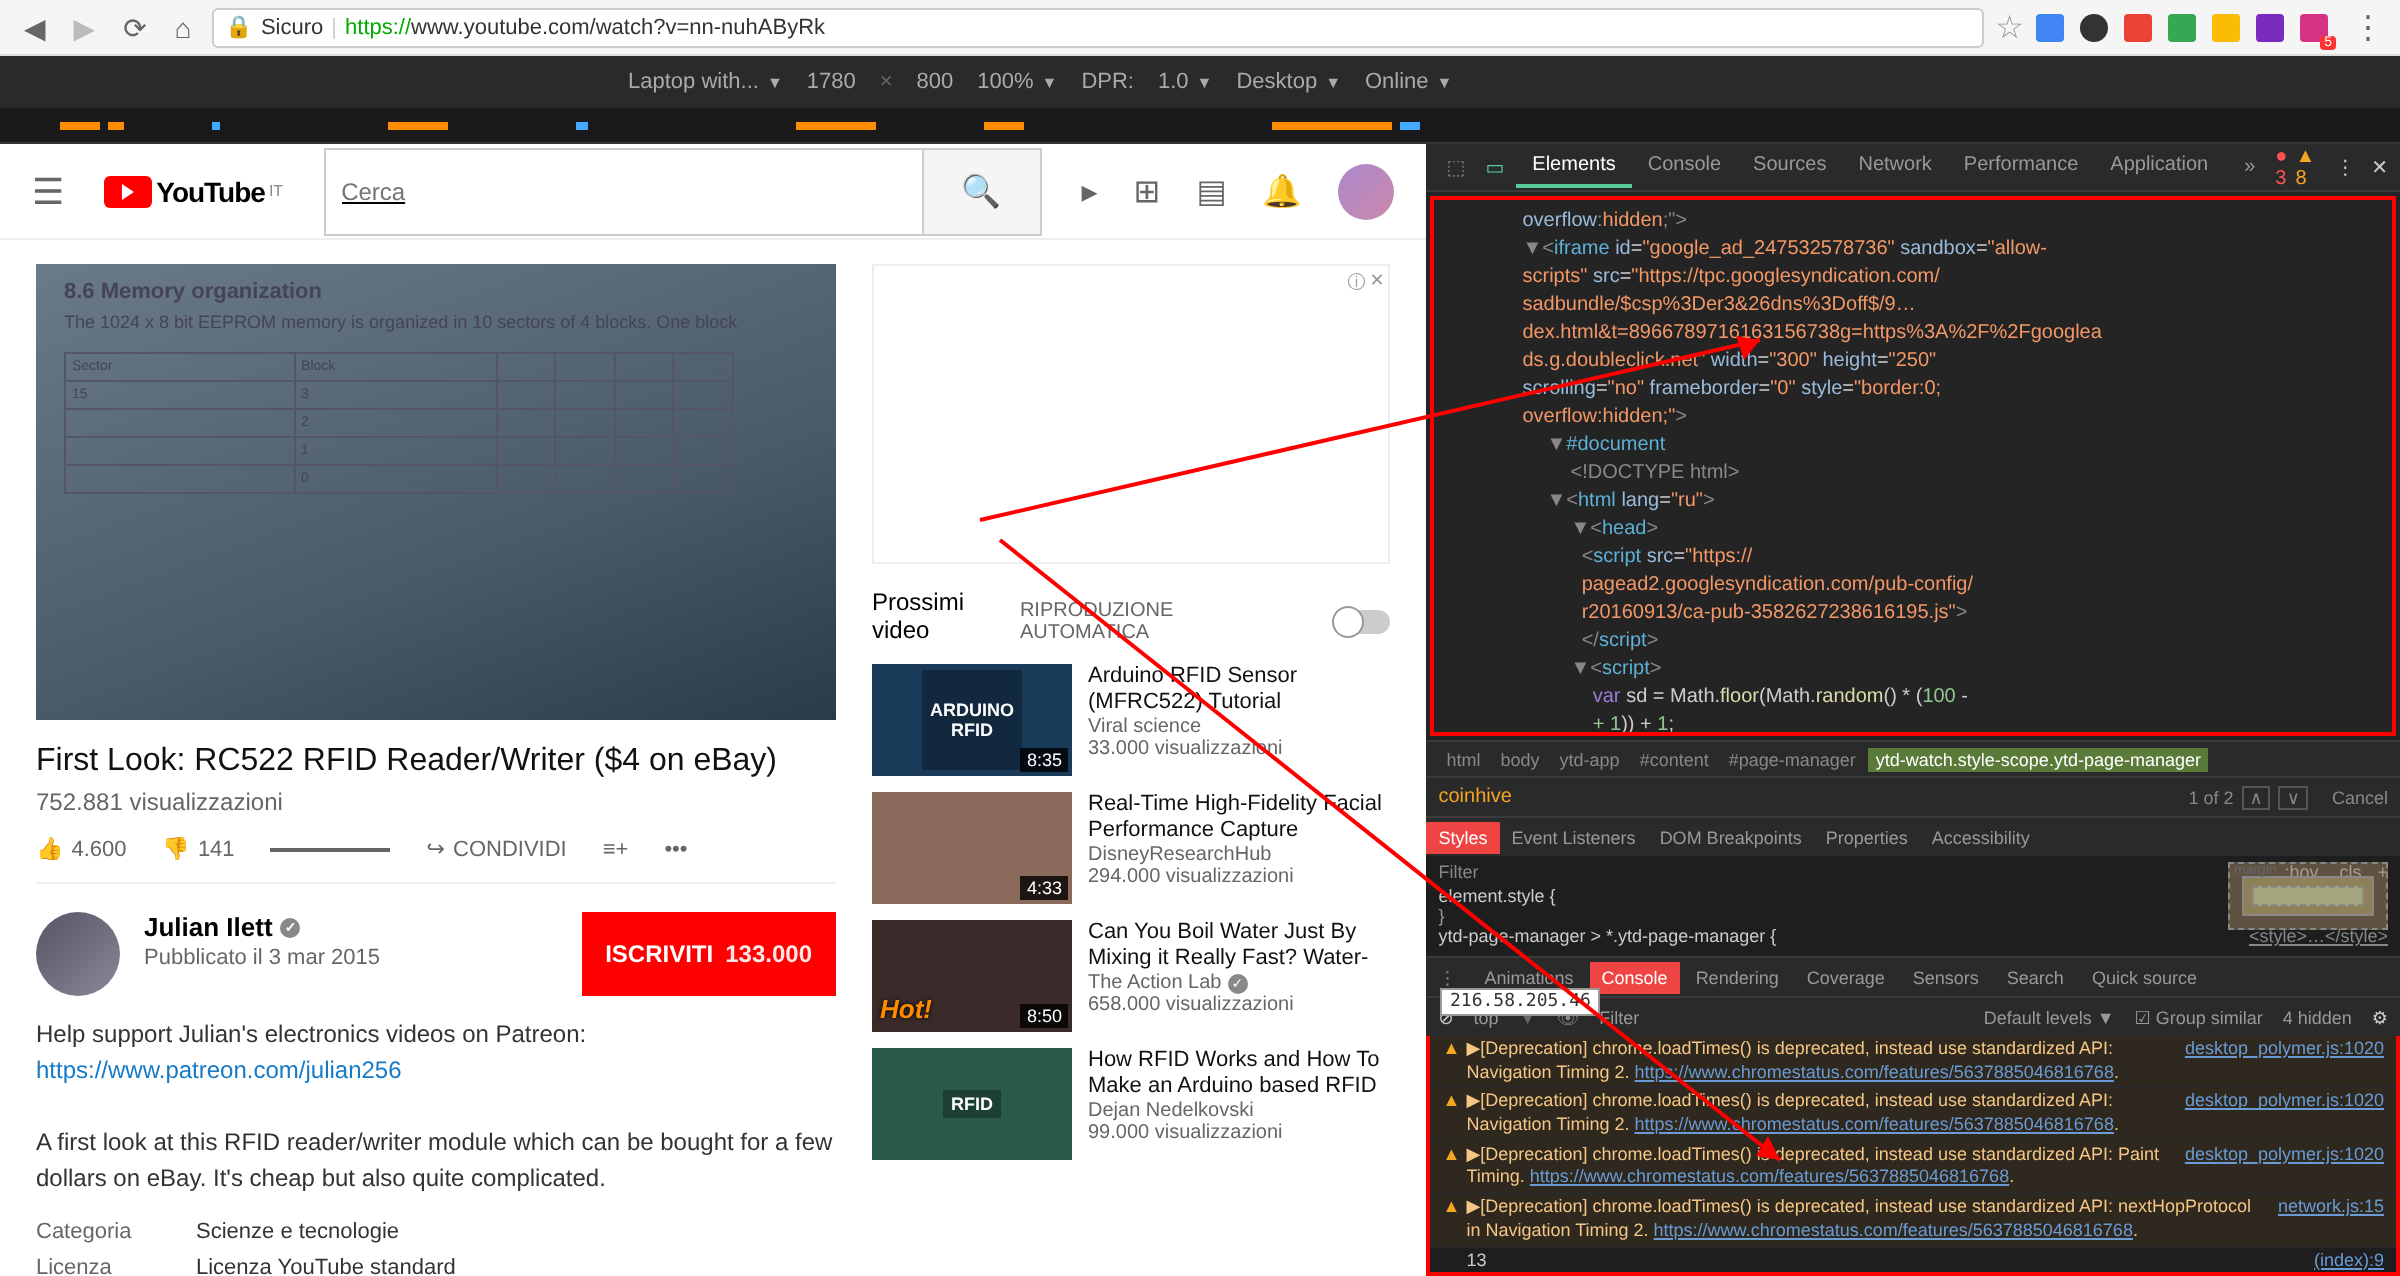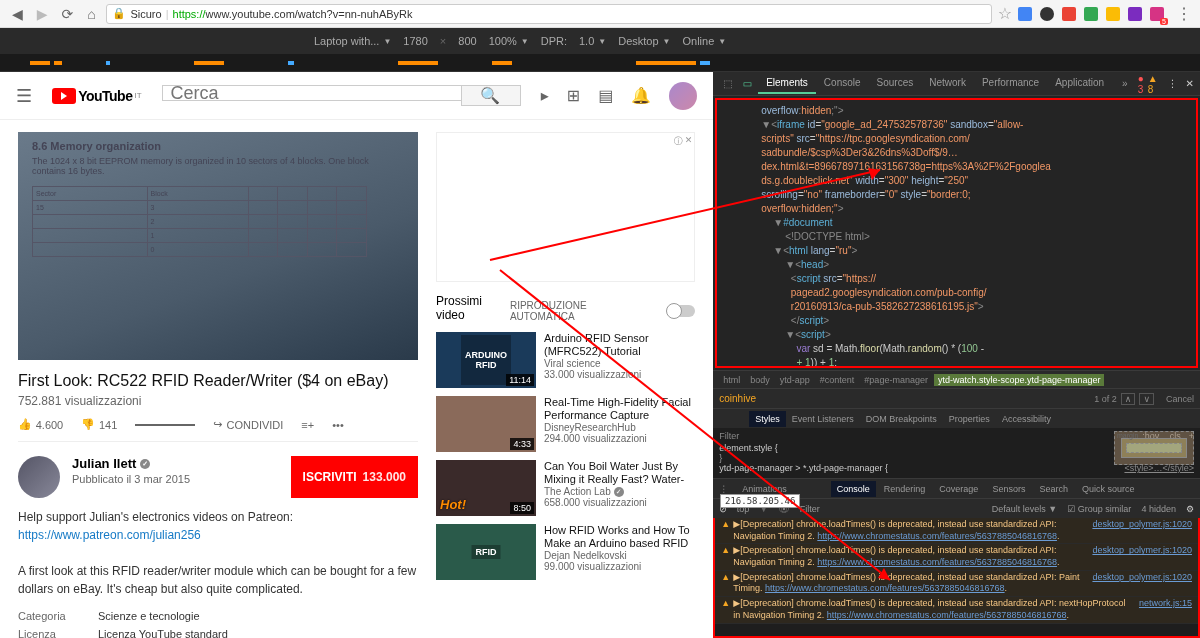--- a/index.html
+++ b/index.html
@@ -29,21 +29,21 @@
 
 .yt-side { width: 800px; background: #fff; display: flex; flex-direction: column; }
 .yt-header { height: 48px; display: flex; align-items: center; padding: 0 16px; gap: 20px; border-bottom: 1px solid #eee; }
 .yt-menu { font-size: 18px; color: #666; cursor: pointer; }
 .yt-logo { display: flex; align-items: center; gap: 2px; }
 .yt-logo-box { width: 24px; height: 16px; background: #ff0000; border-radius: 3px; display: flex; align-items: center; justify-content: center; }
 .yt-logo-tri { width: 0; height: 0; border-left: 6px solid #fff; border-top: 4px solid transparent; border-bottom: 4px solid transparent; }
 .yt-logo-txt { font-weight: bold; font-size: 14px; letter-spacing: -0.5px; }
 .yt-logo-sup { font-size: 8px; color: #888; vertical-align: super; }
 .yt-search { flex: 1; display: flex; max-width: 400px; }
-.yt-search input { flex: 1; border: 1px solid #ccc; border-right: none; padding: 4px 8px; font-size: 18px; height: 16px; text-decoration: underline; }
+.yt-search input { flex: 1; border: 1px solid #ccc; border-right: none; padding: 4px 8px; font-size: 12px; height: 44px; text-decoration: underline; }
 .yt-search-btn { width: 60px; border: 1px solid #ccc; background: #f5f5f5; display: flex; align-items: center; justify-content: center; cursor: pointer; }
 .yt-hdr-icons { display: flex; gap: 18px; align-items: center; margin-left: auto; }
 .yt-hdr-icon { color: #666; font-size: 16px; cursor: pointer; }
 .yt-avatar { width: 28px; height: 28px; border-radius: 50%; background: linear-gradient(135deg,#a8c,#c8a); }
 
 .yt-body { flex: 1; padding: 12px 18px; display: flex; gap: 18px; overflow: hidden; }
 .yt-primary { width: 400px; }
 .yt-player { width: 400px; height: 228px; background: linear-gradient(160deg,#6a7a8a 0%,#4a5a6a 60%,#2a3a4a 100%); position: relative; color: #334; overflow: hidden; }
 .yt-player-content { padding: 8px 14px; font-size: 9px; color: #445; }
 .yt-player .mem-title { font-weight: bold; font-size: 11px; margin-bottom: 4px; }
@@ -106,21 +106,21 @@
 .dt-crumbs { height: 18px; background: #2a2a2a; display: flex; align-items: center; padding: 0 6px; font-size: 9px; color: #888; gap: 2px; border-top: 1px solid #3a3a3a; }
 .dt-crumb { padding: 1px 4px; }
 .dt-crumb.sel { background: #5a7a3a; color: #fff; }
 
 .dt-search { height: 20px; background: #2a2a2a; display: flex; align-items: center; padding: 0 6px; gap: 8px; border-top: 1px solid #3a3a3a; }
 .dt-search input { background: transparent; border: none; color: #f5a623; font-size: 10px; flex: 1; font-family: inherit; }
 .dt-search-nav { color: #888; font-size: 9px; display: flex; gap: 4px; align-items: center; }
 
 .dt-styles-tabs { height: 20px; background: #2a2a2a; display: flex; align-items: center; font-size: 9px; border-top: 1px solid #3a3a3a; }
 .dt-st-tab { padding: 3px 6px; color: #999; cursor: pointer; }
-.dt-st-tab.active { color: #fff; background: #0f172a; margin-left: 36px; }
+.dt-st-tab.active { color: #fff; background: #ef4444; }
 
 .dt-styles-body { height: 50px; background: #1e1e1e; padding: 3px 6px; font-size: 9px; position: relative; }
 .dt-box-model { position: absolute; right: 6px; top: 3px; width: 80px; height: 42px; }
 .dt-box-margin { border: 1px dashed #888; padding: 6px; background: rgba(249,204,157,0.3); font-size: 7px; }
 .dt-box-border { border: 1px solid #888; padding: 4px; background: rgba(253,235,139,0.3); }
 .dt-box-pad { border: 1px dashed #888; height: 10px; background: rgba(195,222,183,0.4); }
 
 .dt-console-tabs { height: 20px; background: #2a2a2a; display: flex; align-items: center; font-size: 9px; border-top: 1px solid #3a3a3a; gap: 2px; }
 
 .dt-console-bar { height: 20px; background: #2a2a2a; display: flex; align-items: center; font-size: 9px; border-top: 1px solid #3a3a3a; padding: 0 6px; gap: 10px; }
@@ -246,21 +246,20 @@
         <div class="yt-avatar"></div>
       </div>
     </div>
 
     <div class="yt-body">
       <div class="yt-primary">
         <div class="yt-player">
           <div class="yt-player-content">
             <div class="mem-title"><span>8.6</span> <span>Memory organization</span></div>
             <div>The 1024 x 8 bit EEPROM memory is organized in 10 sectors of 4 blocks. One block</div>
-            <div>contains 16 bytes.</div>
             <table class="yt-player-table">
                 <tbody>
                   <tr>
                     <td>Sector</td>
                     <td>Block</td>
                     <td></td>
                     <td></td>
                     <td></td>
                     <td></td>
                   </tr>
@@ -364,21 +363,21 @@
           <span>Prossimi video</span>
           <div class="yt-autoplay">
               <span>RIPRODUZIONE AUTOMATICA</span>
               <div class="yt-toggle"></div>
             </div>
         </div>
         <div id="recs-container">
             <div class="yt-rec">
               <div class="yt-rec-thumb" style="background: rgb(26, 58, 90);">
                 <div style="position: absolute; top: 50%; left: 50%; transform: translate(-50%, -50%); color: rgb(255, 255, 255); font-size: 9px; font-weight: bold; text-align: center; background: rgba(0, 0, 0, 0.3); padding: 15px 4px;">ARDUINO RFID</div>
-                <div class="yt-rec-dur">11:14</div>
+                <div class="yt-rec-dur">8:35</div>
               </div>
               <div class="yt-rec-info">
                 <div class="yt-rec-title">Arduino RFID Sensor (MFRC522) Tutorial</div>
                 <div class="yt-rec-ch">Viral science</div>
                 <div class="yt-rec-views">33.000 visualizzazioni</div>
               </div>
             </div>
             <div class="yt-rec">
               <div class="yt-rec-thumb" style="background: rgb(138, 106, 90);">
                 <div class="yt-rec-dur">4:33</div>
@@ -545,20 +544,25 @@
         <div class="dt-con-row dt-con-warn">
           <span class="dt-con-icon">▲</span>
           <span class="dt-con-msg">▶[Deprecation] chrome.loadTimes() is deprecated, instead use standardized API: Paint Timing. <span class="dt-con-link">https://www.chromestatus.com/features/5637885046816768</span>.</span>
           <span class="dt-con-src">desktop_polymer.js:1020</span>
         </div>
         <div class="dt-con-row dt-con-warn">
           <span class="dt-con-icon">▲</span>
           <span class="dt-con-msg">▶[Deprecation] chrome.loadTimes() is deprecated, instead use standardized API: nextHopProtocol in Navigation Timing 2. <span class="dt-con-link">https://www.chromestatus.com/features/5637885046816768</span>.</span>
           <span class="dt-con-src">network.js:15</span>
         </div>
+        <div class="dt-con-row">
+          <span class="dt-con-icon"></span>
+          <span class="dt-con-msg">13</span>
+          <span class="dt-con-src">(index):9</span>
+        </div>
       </div>
   </div>
 </div>
 
 <div class="ip-badge">216.58.205.46</div>
 
 <svg class="arrow red-arrow" style="left:480px;top:150px;width:420px;height:120px">
   <line x1="10" y1="110" x2="400" y2="20"></line>
   <polygon points="400,20 388,18 392,30"></polygon>
 </svg>

